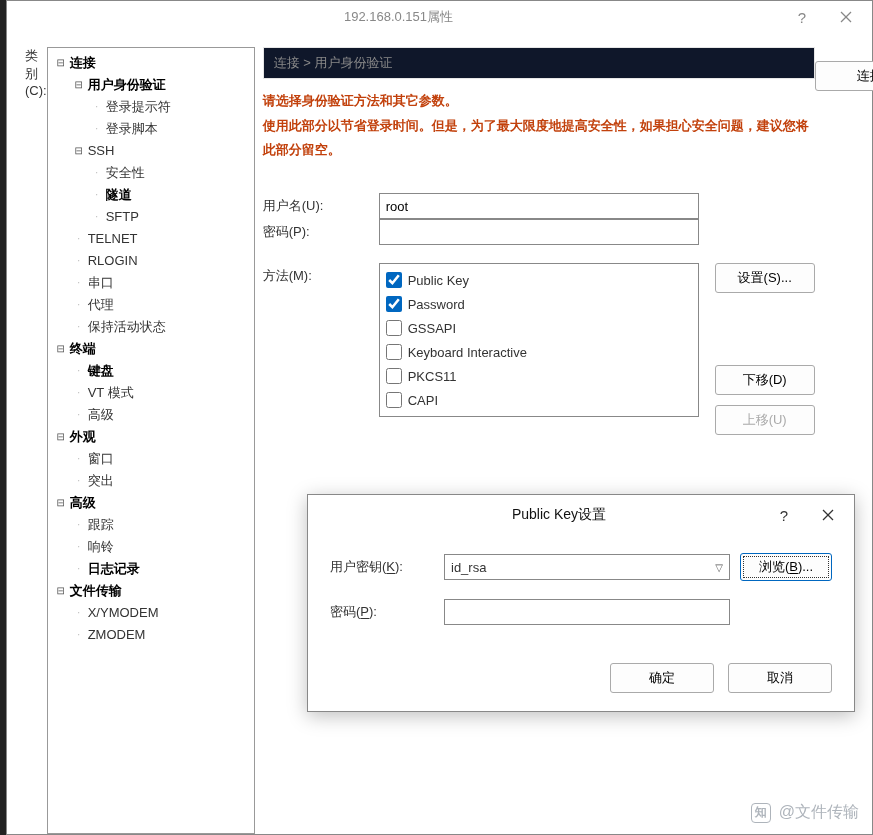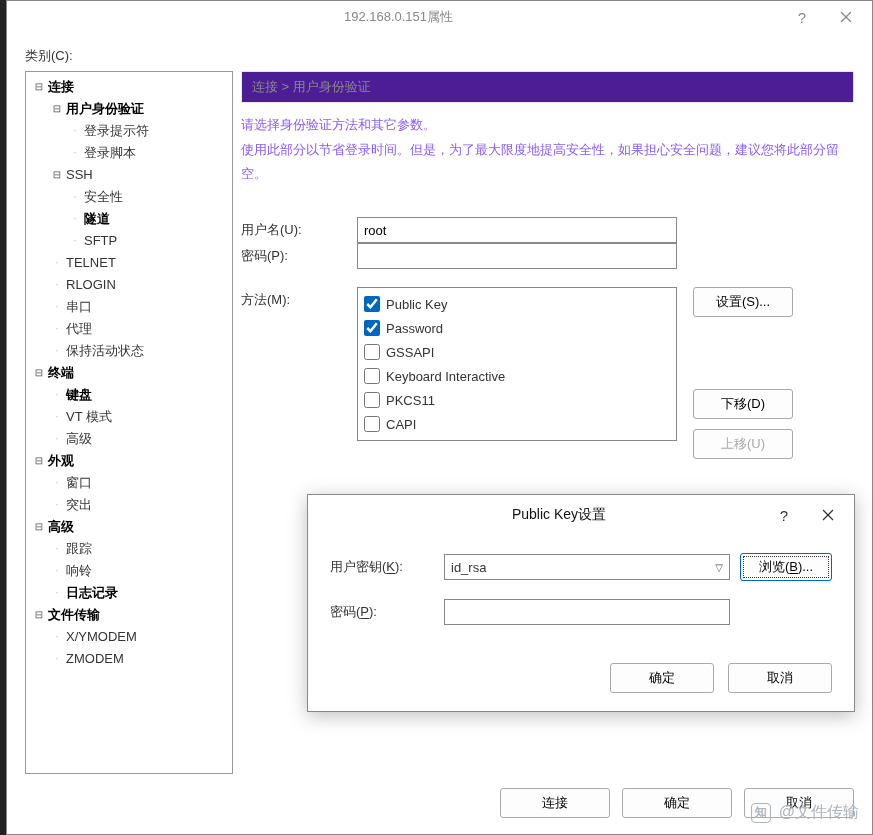--- a/index.html
+++ b/index.html
@@ -24,46 +24,46 @@
       height: 32px;
       display: flex;
       align-items: center;
       padding: 0 4px 0 10px;
       color: #888;
       font-size: 13px;
     }
     .title-bar .title-text { flex: 1; text-align: center; }
     .title-btn { width: 44px; height: 30px; display: flex; align-items: center; justify-content: center; color: #888; font-size: 15px; }
     .title-btn svg { stroke: #888; }
-    .content-area { flex: 1; padding: 14px 18px 0 18px; display: flex; flex-direction: column; position: relative; }
+    .content-area { flex: 1; padding: 14px 18px 0 18px; display: flex; flex-direction: row; position: relative; }
     .label-top { margin-bottom: 6px; }
     .body-row { display: flex; gap: 8px; flex: 1; min-height: 0; }
     .tree-panel {
       width: 208px;
       border: 1px solid #999;
       background: #fff;
       padding: 4px 0;
       overflow: hidden;
     }
     .tree { list-style: none; font-size: 13px; line-height: 22px; }
     .tree li { white-space: nowrap; }
     .tree .node-row { display: flex; align-items: center; height: 22px; }
     .tree .toggle { width: 14px; text-align: center; color: #555; font-size: 10px; user-select: none; }
     .tree .spacer { display: inline-block; }
     .tree .node-label { padding: 0 2px; }
     .tree .bold { font-weight: 700; color: #000; }
     .main-panel { flex: 1; display: flex; flex-direction: column; }
     .breadcrumb {
-      background: #4c1d95;
+      background: #0f172a;
       border: 1px solid #e6e6e6;
       padding: 6px 10px;
       color: #888;
       margin-bottom: 10px;
     }
-    .desc { line-height: 1.9; color: #8b5cf6; margin-bottom: 30px; }
+    .desc { line-height: 1.9; color: #c2410c; margin-bottom: 30px; font-weight: bold; }
     .form-row { display: flex; align-items: flex-start; }
     .form-label { width: 116px; padding-top: 4px; }
     .form-input { width: 320px; height: 26px; border: 1px solid #888; padding: 0 6px; font-family: inherit; font-size: 13px; }
     .methods-wrap { display: flex; align-items: flex-start; gap: 16px; }
     .methods-list { width: 320px; border: 1px solid #888; padding: 4px 6px; }
     .method-item { display: flex; align-items: center; height: 24px; gap: 6px; }
     .method-item input[type="checkbox"] { width: 16px; height: 16px; accent-color: #0067c0; }
     .side-btns { display: flex; flex-direction: column; gap: 10px; }
     .btn {
       min-width: 100px;

